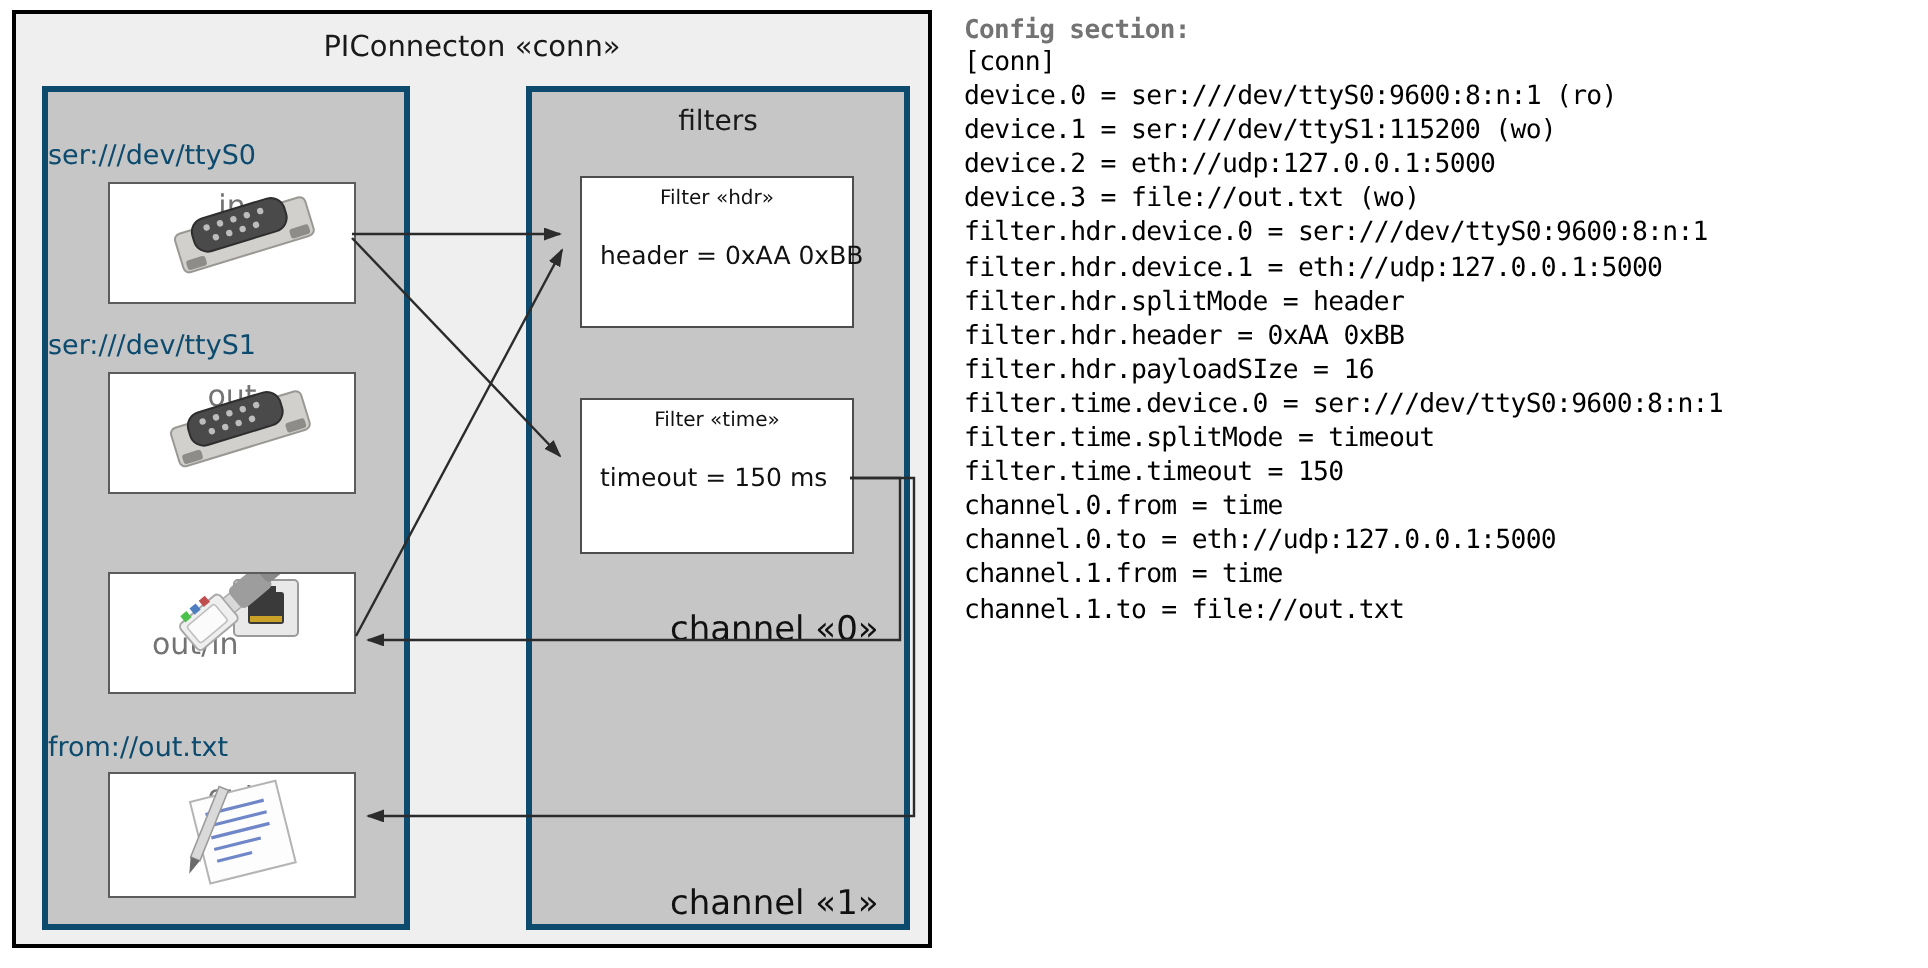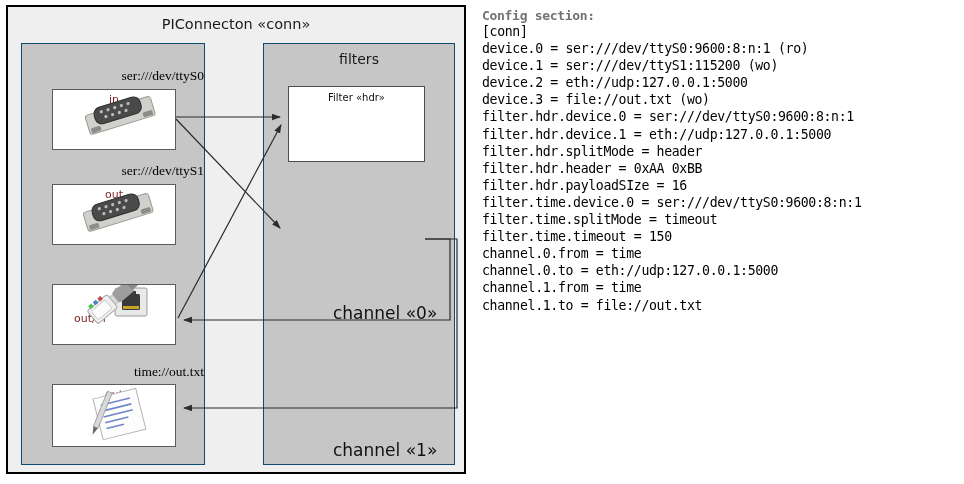--- a/index.html
+++ b/index.html
@@ -13,42 +13,41 @@
     position:absolute;left:6px;top:5px;width:460px;height:469px;
     background:#efefef;border:2px solid #000000;box-sizing:border-box;
   }
   .diagram-title{
     position:absolute;left:0;top:9px;width:100%;text-align:center;
     font-size:14.5px;color:#1a1a1a;
   }
 
   
   .panel{
-    position:absolute;background:#c6c6c6;border:1px solid #0c4a6e;
+    position:absolute;background:#c6c6c6;border:3px solid #0c4a6e;
     box-sizing:border-box;
   }
   .panel-devices{left:13px;top:36px;width:184px;height:422px;}
   .panel-filters{left:255px;top:36px;width:192px;height:422px;}
   .panel-title{
     position:absolute;left:0;top:7px;width:100%;text-align:center;
     font-size:14px;color:#1a1a1a;
   }
 
   
   .dev-label{
-    position:absolute;text-align:right;font-size:13.5px;color:#000000;
+    position:absolute;text-align:left;font-size:13.5px;color:#0c4a6e;
     white-space:nowrap;
-    font-family:Liberation Serif, serif;
   }
   .dev-box{
     position:absolute;background:#ffffff;border:1px solid #5c5c5c;
     box-sizing:border-box;
   }
   .dev-dir{
-    position:absolute;font-size:11px;color:#7f1d1d;line-height:1;
+    position:absolute;font-size:15px;color:#737373;line-height:1;
   }
   .dev-dir.center{left:0;width:100%;text-align:center;top:4px;}
   .dev-dir.left{left:21px;top:4px;margin-top:24px;}
 
   
   .icon-wrap{position:absolute;inset:0;overflow:hidden;}
 
   
   .filter-box{
     position:absolute;background:#ffffff;border:1px solid #4d4d4d;
@@ -165,21 +164,21 @@
               <rect x="30" y="2" width="20" height="13" rx="3" fill="#9d9d9d"></rect>
               <rect x="48" y="4" width="12" height="9" rx="3" fill="#8a8a8a"></rect>
               <rect x="4" y="-3" width="4" height="4" fill="#4ec04e"></rect>
               <rect x="10" y="-3" width="4" height="4" fill="#4e7ec0"></rect>
               <rect x="16" y="-3" width="4" height="4" fill="#c04e4e"></rect>
             </g>
           </svg>
         </div>
       </div>
 
-      <div class="dev-label" style="left:0;top:320px;width:100%;">time://out.txt</div>
+      <div class="dev-label" style="left:0;top:320px;width:100%;">from://out.txt</div>
       <div class="dev-box" style="left:30px;top:340px;width:124px;height:63px;">
         <div class="dev-dir center">out</div>
         <div class="icon-wrap">
           <svg width="124" height="63" viewBox="0 0 124 63">
             <g transform="translate(40,14) rotate(-14)">
               <rect x="0" y="0" width="44" height="42" fill="#fdfdfd" stroke="#b4b4b4" stroke-width="1"></rect>
               <g stroke="#6f86c9" stroke-width="1.6">
                 <line x1="6" y1="8" x2="36" y2="8"></line>
                 <line x1="6" y1="14" x2="36" y2="14"></line>
                 <line x1="6" y1="20" x2="36" y2="20"></line>
@@ -195,23 +194,30 @@
         </div>
       </div>
     </div>
 
     <div class="panel panel-filters">
       <div class="panel-title">filters</div>
 
       <div class="filter-box" style="left:24px;top:42px;width:137px;height:76px;">
         <div class="filter-title">Filter «hdr»</div>
         <div class="filter-attrs">
-        </div>
-      </div>
-
+          <div>header = 0xAA 0xBB</div>
+        </div>
+      </div>
+
+      <div class="filter-box" style="left:24px;top:153px;width:137px;height:78px;">
+        <div class="filter-title">Filter «time»</div>
+        <div class="filter-attrs">
+          <div>timeout = 150 ms</div>
+        </div>
+      </div>
 
       <div class="chan-label" style="left:69px;top:259px;">channel «0»</div>
       <div class="chan-label" style="left:69px;top:364px;margin-top:32px;">channel «1»</div>
     </div>
 
     <svg id="connectors" viewBox="0 0 466 484">
       <defs>
         <marker id="ah" markerWidth="9" markerHeight="9" refX="8" refY="3.2" orient="auto" markerUnits="userSpaceOnUse">
           <path d="M0,0 L9,3.2 L0,6.4 z" fill="#2b2b2b"></path>
         </marker>

